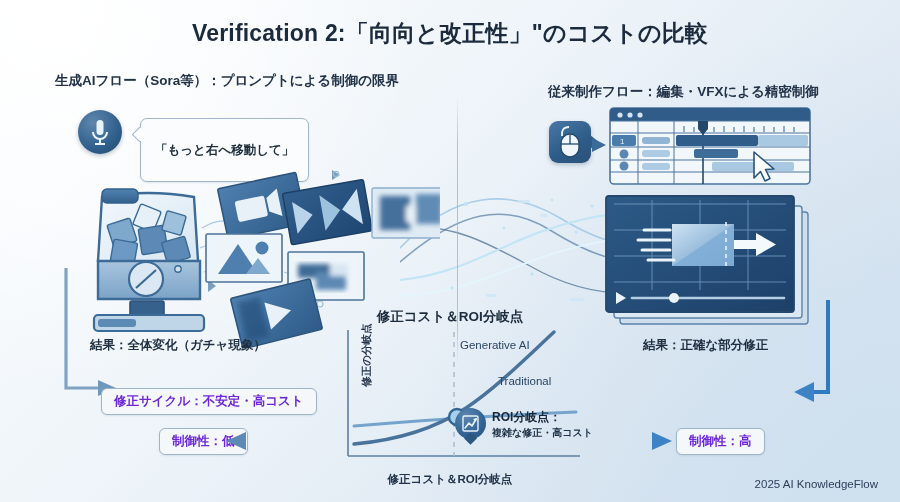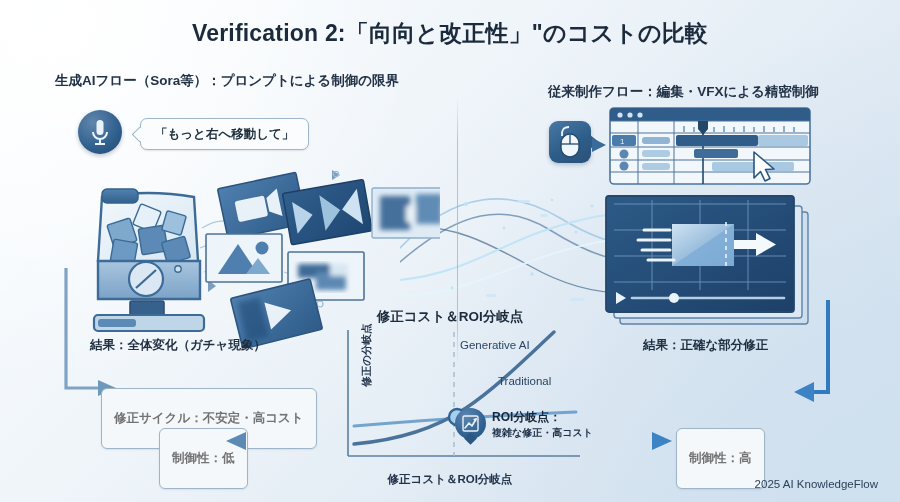--- a/index.html
+++ b/index.html
@@ -30,21 +30,21 @@
     left:457px;top:96px;width:1px;height:270px;
     background:linear-gradient(to bottom,rgba(150,178,205,0) 0%,rgba(150,178,205,.75) 18%,rgba(150,178,205,.75) 82%,rgba(150,178,205,0) 100%);
   }
   
   #mic{
     left:78px;top:110px;width:44px;height:44px;border-radius:50%;
     background:radial-gradient(circle at 34% 28%,#5f86ad 0%,#2f5f8c 60%,#24496d 100%);
     box-shadow:0 2px 4px rgba(30,60,90,.28);
   }
   #bubble{
-    left:140px;top:118px;height:30px;padding:0 14px;
+    left:140px;top:118px;height:30px;padding:16px 14px;
     display:flex;align-items:center;
     background:#fafcfe;border:1.4px solid #9fb6cb;border-radius:7px;
     font-size:12.5px;font-weight:bold;color:#20303f;white-space:nowrap;
     box-shadow:0 1px 2px rgba(40,70,100,.12);
   }
   #bubble:before{
     content:"";position:absolute;left:-7px;top:10px;width:10px;height:10px;
     background:#fafcfe;border-left:1.4px solid #9fb6cb;border-bottom:1.4px solid #9fb6cb;
     transform:rotate(45deg);
   }
@@ -58,23 +58,23 @@
     content:"";position:absolute;right:-8px;top:14px;width:0;height:0;
     border-top:7px solid transparent;border-bottom:7px solid transparent;
     border-left:9px solid #2e5c88;
   }
   
   .reslabel{font-size:12.5px;font-weight:bold;color:#1f2f41;white-space:nowrap;}
   #res-left{left:90px;top:337px;}
   #res-right{left:643px;top:337px;}
   .pill{
     display:flex;align-items:center;justify-content:center;
-    height:25px;padding:17px 12px;border-radius:6px;
+    height:25px;padding:0 12px;border-radius:6px;
     background:#f4f8fb;border:1.3px solid #9db4c9;
-    font-size:12.5px;font-weight:bold;color:#737373;white-space:nowrap;
+    font-size:12.5px;font-weight:bold;color:#6d28d9;white-space:nowrap;
     box-shadow:0 1px 2px rgba(40,70,100,.10);
   }
   #cyc-left{left:101px;top:388px;}
   #cyc-right{left:627px;top:388px;}
   #ctl-left{left:159px;top:428px;}
   #ctl-right{left:676px;top:428px;}
   
   #footer{right:22px;bottom:12px;font-size:11.5px;color:#2c415a;}
   
   #chart-title{left:0;top:308px;width:900px;text-align:center;

